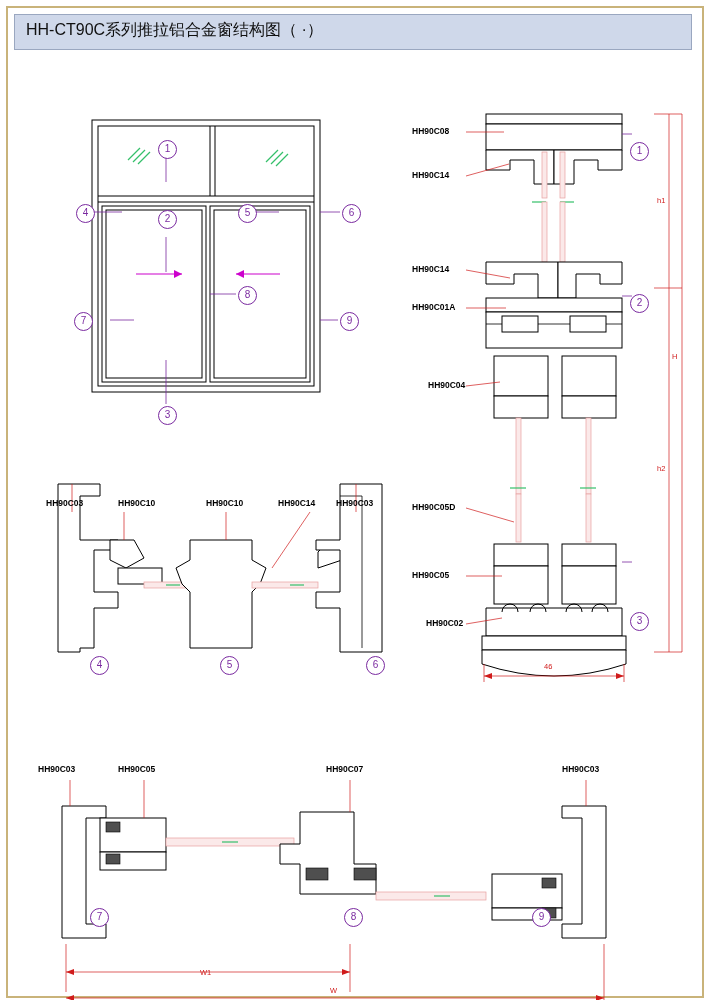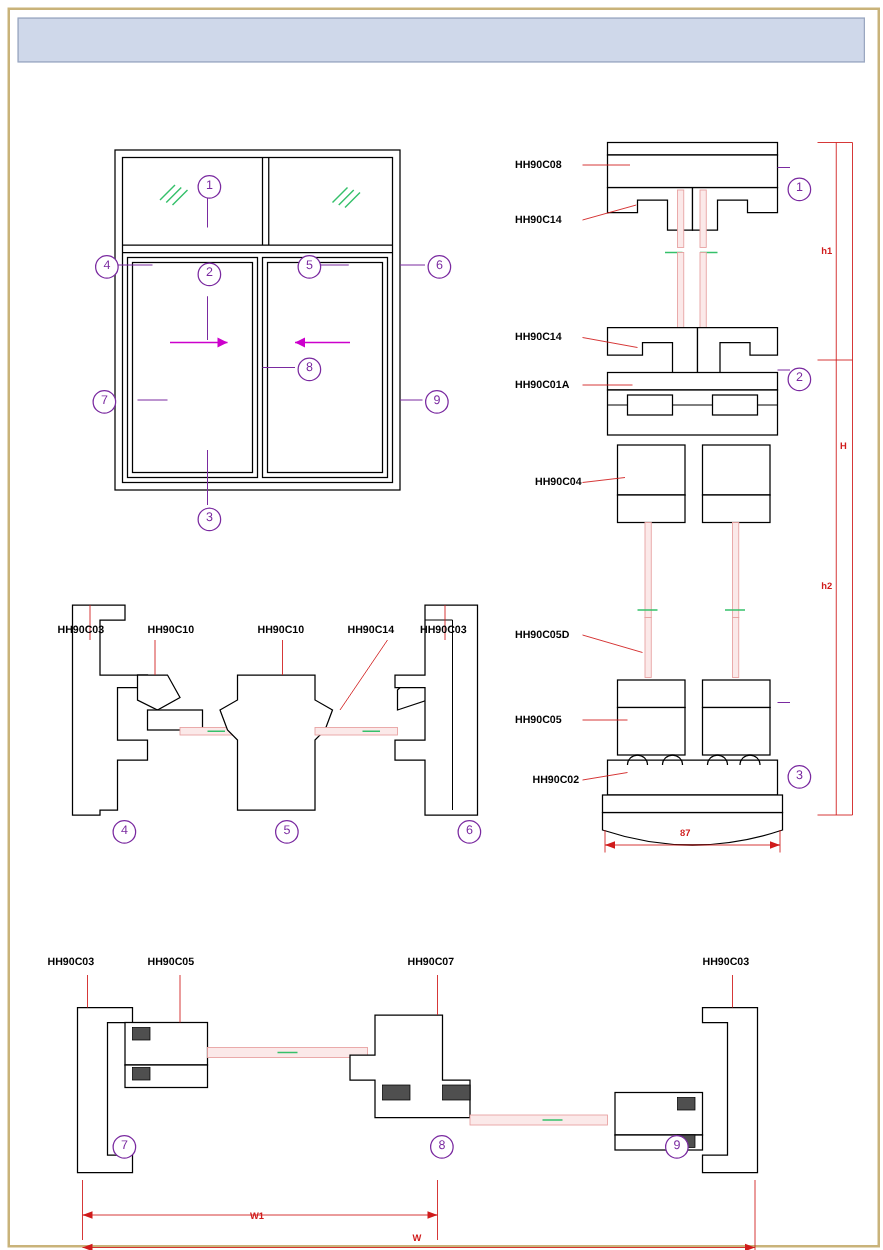--- a/index.html
+++ b/index.html
@@ -14,29 +14,30 @@
   svg{position:absolute;left:0;top:0;overflow:visible;}
   .ln{stroke:#000;stroke-width:1;fill:none;}
   .ln-thin{stroke:#000;stroke-width:0.8;fill:none;}
   .ln-red{stroke:#d01b1b;stroke-width:0.7;fill:none;}
   .ln-green{stroke:#35c06a;stroke-width:1.2;fill:none;}
   .ln-purple{stroke:#7a2aa0;stroke-width:0.8;fill:none;}
   .fill-w{fill:#ffffff;stroke:#000;stroke-width:1;}
   .fill-pk{fill:#fbe9e9;stroke:#e7a0a0;stroke-width:0.7;}
   .fill-gy{fill:#4f4f4f;stroke:#000;stroke-width:0.6;}
   .arrow{stroke:#cc00cc;stroke-width:1.1;fill:none;}
-  .dimtxt{position:absolute;font-size:7.5px;color:#d01b1b;font-family:"Liberation Sans",sans-serif;font-weight:bold;}
+  .dimtxt{position:absolute;font-size:7.5px;color:#d01b1b;font-family:"Liberation Sans",sans-serif;}
 </style>
 </head>
 <body>
 
 <div id="page">
   <div class="frame-outer"></div>
 
   <div class="title-bar"></div>
+  <div class="title-text">HH-CT90C系列推拉铝合金窗结构图（ ·）</div>
 
   <div class="canvas">
 
     <svg width="676" height="934">
 
       <rect x="78" y="68" width="228" height="272" class="fill-w"></rect>
       <rect x="84" y="74" width="216" height="260" class="fill-w"></rect>
 
       <line x1="84" y1="144" x2="300" y2="144" class="ln"></line>
       <line x1="84" y1="150" x2="300" y2="150" class="ln"></line>
@@ -215,21 +216,21 @@
     <div class="lbl" style="left:398px;top:518px;">HH90C05</div>
     <div class="lbl" style="left:412px;top:566px;">HH90C02</div>
 
     <div class="callout" style="left:616px;top:90px;">1</div>
     <div class="callout" style="left:616px;top:242px;">2</div>
     <div class="callout" style="left:616px;top:560px;">3</div>
 
     <div class="dimtxt" style="left:643px;top:144px;">h1</div>
     <div class="dimtxt" style="left:643px;top:412px;">h2</div>
     <div class="dimtxt" style="left:658px;top:300px;">H</div>
-    <div class="dimtxt" style="left:530px;top:610px;">87</div>
+    <div class="dimtxt" style="left:530px;top:610px;">46</div>
 
     <div class="lbl" style="left:32px;top:446px;">HH90C03</div>
     <div class="lbl" style="left:104px;top:446px;">HH90C10</div>
     <div class="lbl" style="left:192px;top:446px;">HH90C10</div>
     <div class="lbl" style="left:264px;top:446px;">HH90C14</div>
     <div class="lbl" style="left:322px;top:446px;">HH90C03</div>
 
     <div class="callout" style="left:76px;top:604px;">4</div>
     <div class="callout" style="left:206px;top:604px;">5</div>
     <div class="callout" style="left:352px;top:604px;">6</div>

